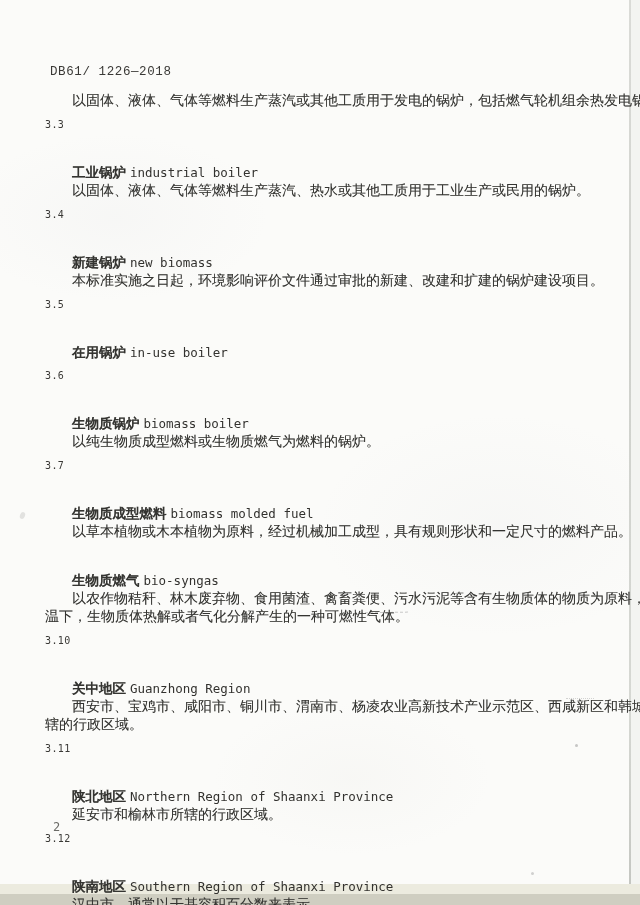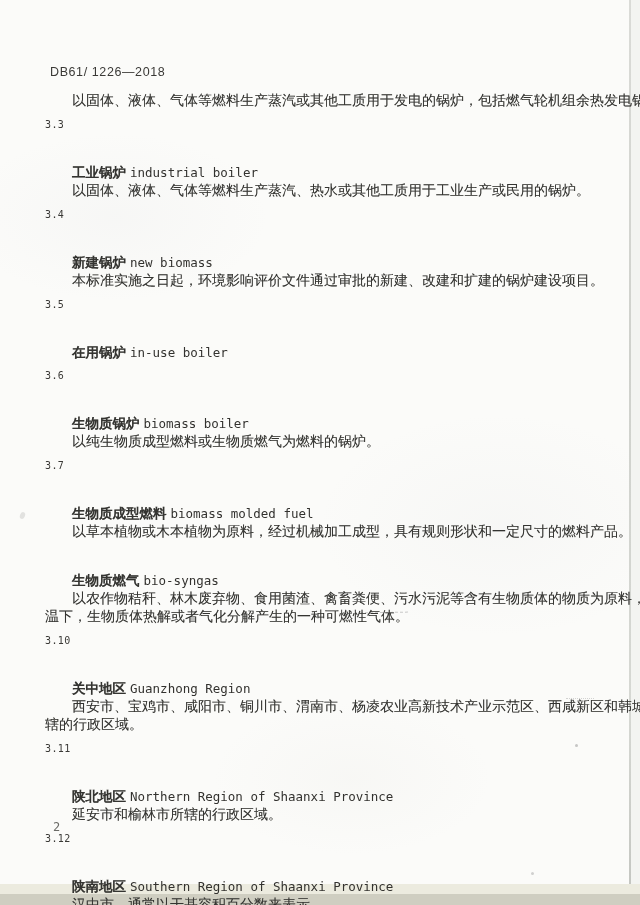--- a/index.html
+++ b/index.html
@@ -35,21 +35,21 @@
     background: #ecebdf;
   }
   .bottom-strip-dark {
     position: absolute; left: 0; right: 0; bottom: 0; height: 11px;
     background: #cfcec1;
   }
   .content {
     position: absolute; left: 45px; top: 64px; right: 14px;
   }
   .doc-code {
-    font-family: Liberation Sans, sans-serif;
+    font-family: Liberation Mono, monospace;
     font-size: 12.5px; line-height: 16px; height: 16px;
     letter-spacing: 0.6px;
     margin-left: 5px;
     color: #3a3936;
     white-space: nowrap;
   }
   .intro-line {
     margin-top: 12px;
   }
   .def-line {

